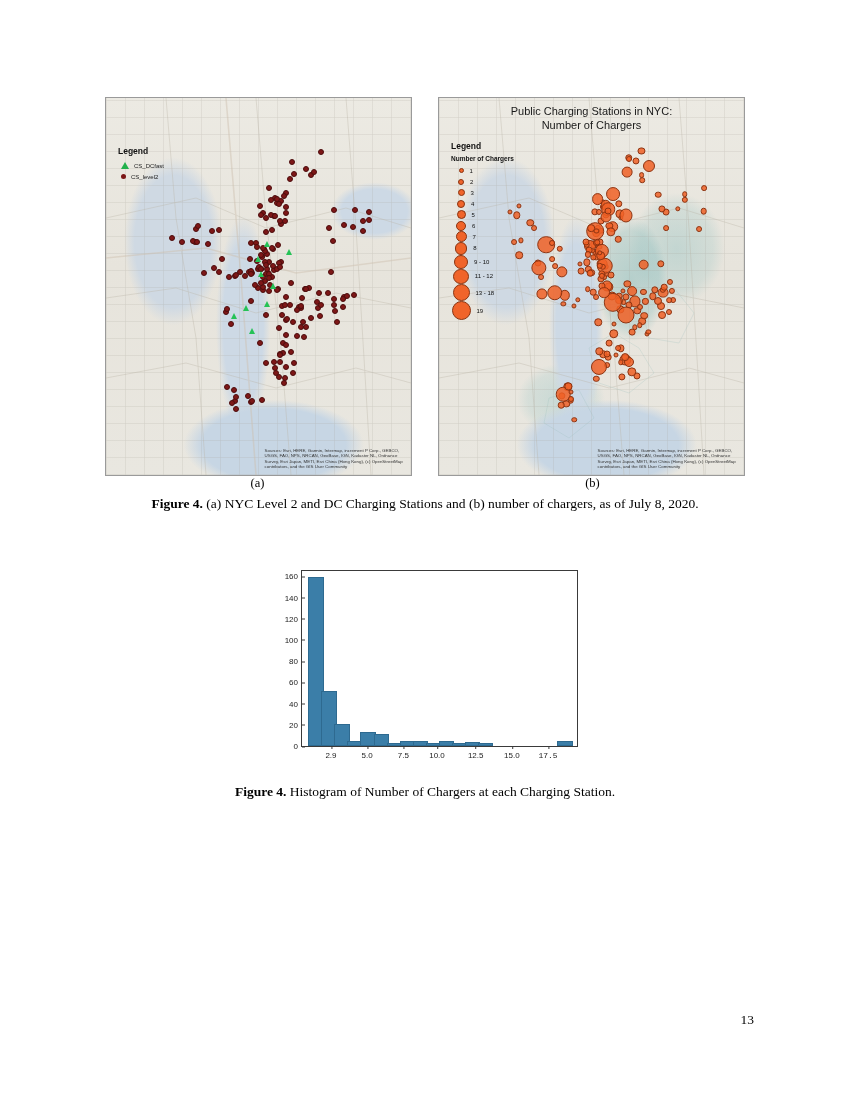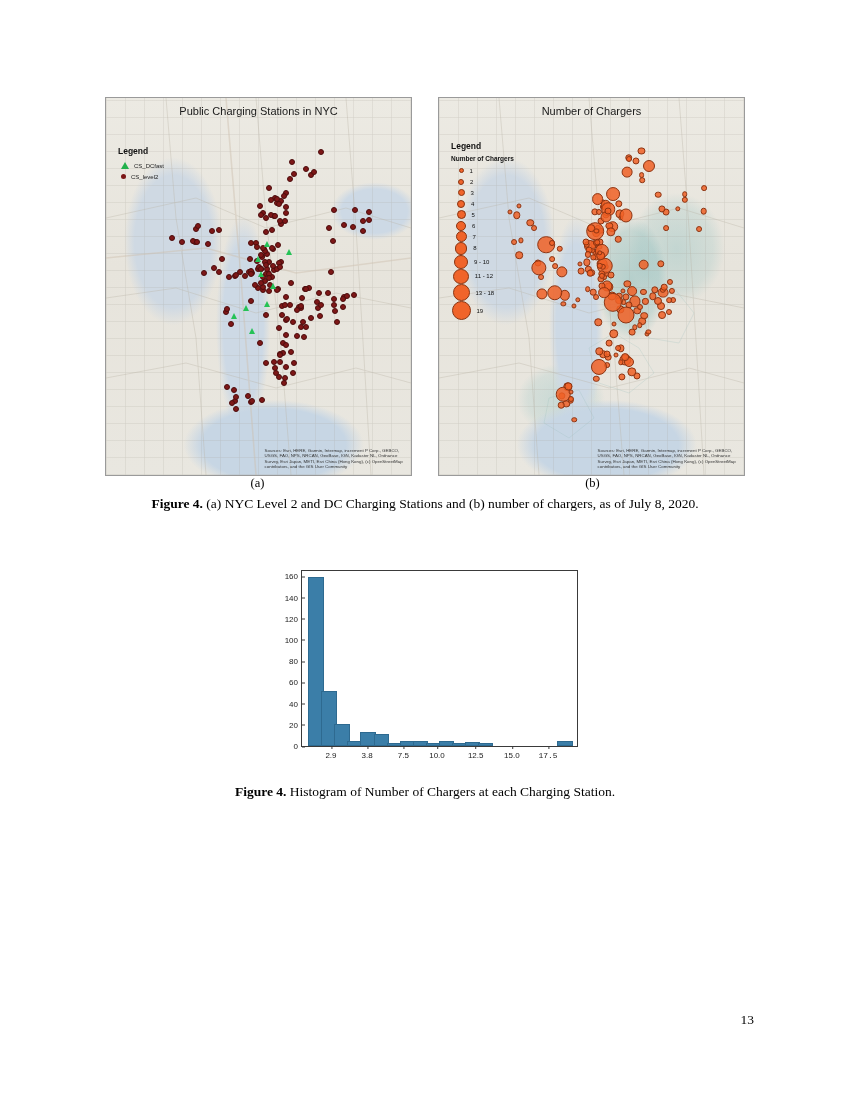--- a/index.html
+++ b/index.html
@@ -297,21 +297,20 @@
           <path d="M0 280 L80 265 L170 290 L250 270 L305 285"></path>
           <path d="M60 0 L70 120 L90 240 L100 377"></path>
           <path d="M150 0 L160 120 L175 250 L185 377"></path>
           <path d="M240 0 L250 130 L258 260 L265 377"></path>
         </g>
         <g stroke="#cdbfae" stroke-width="1.6" fill="none">
           <path d="M0 160 L100 150 L190 175 L305 160"></path>
           <path d="M120 0 L135 180 L150 377"></path>
         </g>
       </svg>
-      <div class="map-title">Public Charging Stations in NYC</div>
 
       <div class="map-legend">
         <div class="legend-title">Legend</div>
         <div class="legend-row">
           <span class="sym-tri"></span>
           <span class="lbl">CS_DCfast</span>
         </div>
         <div class="legend-row">
           <span class="sym-dot" style="width:5px;height:5px;"></span>
           <span class="lbl">CS_level2</span>
@@ -527,20 +526,21 @@
           <path d="M150 0 L160 120 L175 250 L185 377"></path>
           <path d="M240 0 L250 130 L258 260 L265 377"></path>
         </g>
         <g stroke="#8fb9b5" stroke-width="0.6" fill="none" opacity="0.8">
           <path d="M150 250 L175 235 L200 250 L215 275 L190 295 L160 285 Z"></path>
           <path d="M200 200 L235 190 L255 215 L240 245 L210 240 Z"></path>
           <path d="M110 300 L140 292 L155 320 L130 340 L105 325 Z"></path>
         </g>
       </svg>
       <div class="map-title">
+        <div>Public Charging Stations in NYC:</div>
         <div>Number of Chargers</div>
       </div>
 
       <div class="map-legend" style="top:43px;">
         <div class="legend-title">Legend</div>
         <div class="legend-sub">Number of Chargers</div>
         <div id="mapbLegendItems" class="legend-col-wrap">
             <div class="legend-b-row" style="height: 11px;">
               <span class="sym-circ" style="width: 3px; height: 3px; margin-left: 7.5px;"></span>
               <span class="lbl">1</span>
@@ -815,21 +815,21 @@
           <div class="ytick" style="bottom: 42.42px;">40</div>
           <div class="ytick" style="bottom: 63.64px;">60</div>
           <div class="ytick" style="bottom: 84.85px;">80</div>
           <div class="ytick" style="bottom: 106.06px;">100</div>
           <div class="ytick" style="bottom: 127.27px;">120</div>
           <div class="ytick" style="bottom: 148.48px;">140</div>
           <div class="ytick" style="bottom: 169.7px;">160</div>
         </div>
       <div id="xTicks">
           <div class="xtick" style="left: 28.95px;">2.9</div>
-          <div class="xtick" style="left: 65.13px;">3.8</div>
+          <div class="xtick" style="left: 65.13px;">5.0</div>
           <div class="xtick" style="left: 101.32px;">7.5</div>
           <div class="xtick" style="left: 135px;">10.0</div>
           <div class="xtick" style="left: 173.68px;">12.5</div>
           <div class="xtick" style="left: 209.87px; text-align: center;">15.0</div>
           <div class="xtick" style="left: 246.05px; font-family: Liberation Mono, monospace;">17.5</div>
         </div>
     </div>
   </div>
 
   <div class="fig4-caption">

